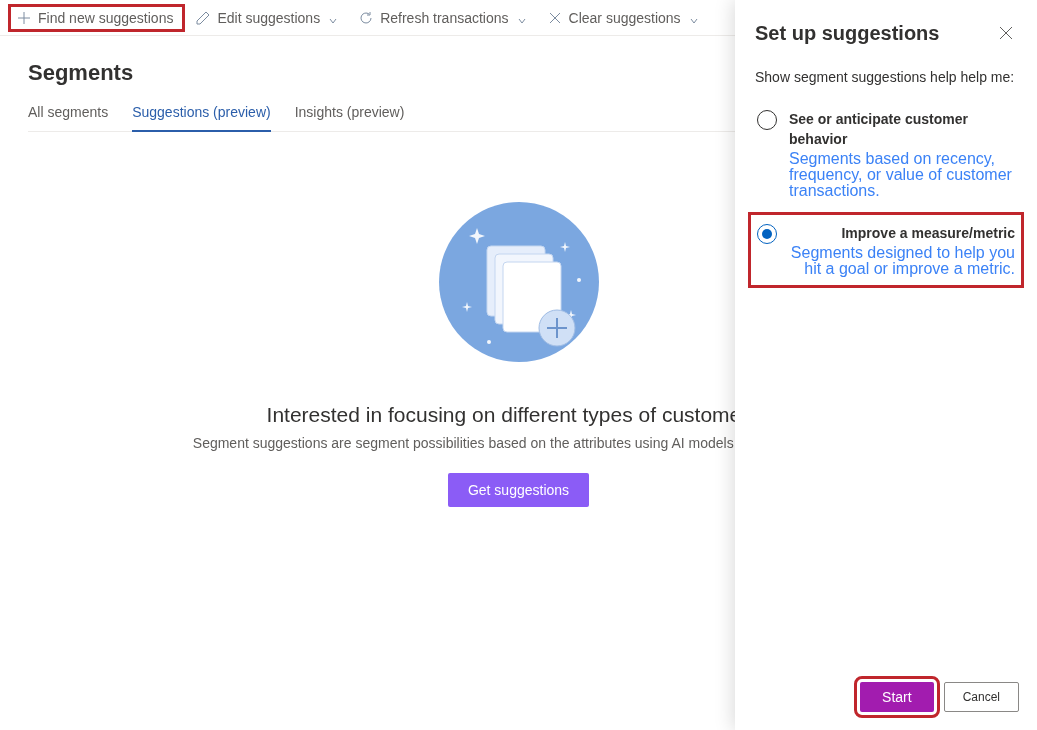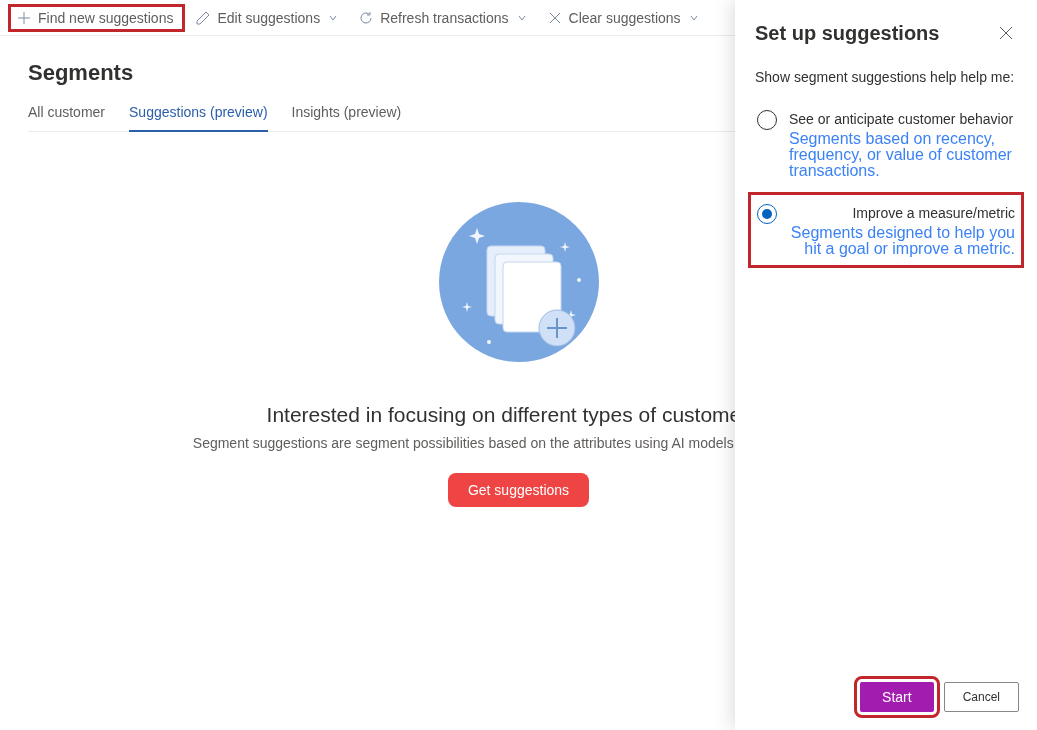--- a/index.html
+++ b/index.html
@@ -17,21 +17,21 @@
     .toolbar {
       display: flex;
       align-items: center;
       padding: 6px 10px;
       border-bottom: 1px solid #edebe9;
       gap: 4px;
       height: 36px;
     }
     .toolbar-btn {
       display: flex;
-      align-items: center;
+      align-items: flex-end;
       gap: 6px;
       padding: 4px 8px;
       border: none;
       background: transparent;
       cursor: pointer;
       font-size: 14px;
       color: #605e5c;
     }
     .toolbar-btn .chev { margin-left: 2px; }
     .icon-svg { width: 16px; height: 16px; display: block; }
@@ -81,27 +81,27 @@
       color: #323130;
       margin-bottom: 8px;
     }
     .empty-desc {
       font-size: 14px;
       color: #605e5c;
       margin-bottom: 22px;
       max-width: 720px;
     }
     .primary-btn {
-      background: #ef4444;
+      background: #8b5cf6;
       color: #fff;
       border: none;
       padding: 9px 20px;
       font-size: 14px;
       cursor: pointer;
-      border-radius: 8px;
+      border-radius: 2px;
     }
     
     .panel {
       position: absolute;
       right: 0;
       top: 0;
       bottom: 0;
       width: 302px;
       background: #fff;
       box-shadow: -2px 0 18px rgba(0,0,0,0.15);
@@ -156,21 +156,21 @@
     .radio.selected::after {
       content: "";
       position: absolute;
       left: 4px; top: 4px;
       width: 10px; height: 10px;
       background: #0262c0;
       border-radius: 50%;
     }
     .option-text { flex: 1; }
     .option-title {
-      font-weight: 400;
+      font-weight: 700;
       font-size: 14px;
       color: #323130;
       line-height: 20px;
     }
     .option-desc {
       font-size: 16px;
       color: #3b82f6;
       line-height: 16px;
       margin-top: 2px;
     }
@@ -254,21 +254,21 @@
           <polyline points="2,3 5,7 8,3"></polyline>
         </svg>
     </span>
   </button>
 </div>
 
 <div class="page">
   <h1 class="page-title">Segments</h1>
 
   <div class="tabs">
-    <div class="tab">All customer</div>
+    <div class="tab">All segments</div>
     <div class="tab active">Suggestions (preview)</div>
     <div class="tab">Insights (preview)</div>
   </div>
 
   <div class="empty-state">
     <div class="illustration">
       <svg width="180" height="180" viewBox="0 0 180 180">
         <circle cx="90" cy="90" r="80" fill="#7ba7e0"></circle>
         <g fill="#fff" opacity="0.9">
           <polygon points="48,36 50,42 56,44 50,46 48,52 46,46 40,44 46,42"></polygon>

